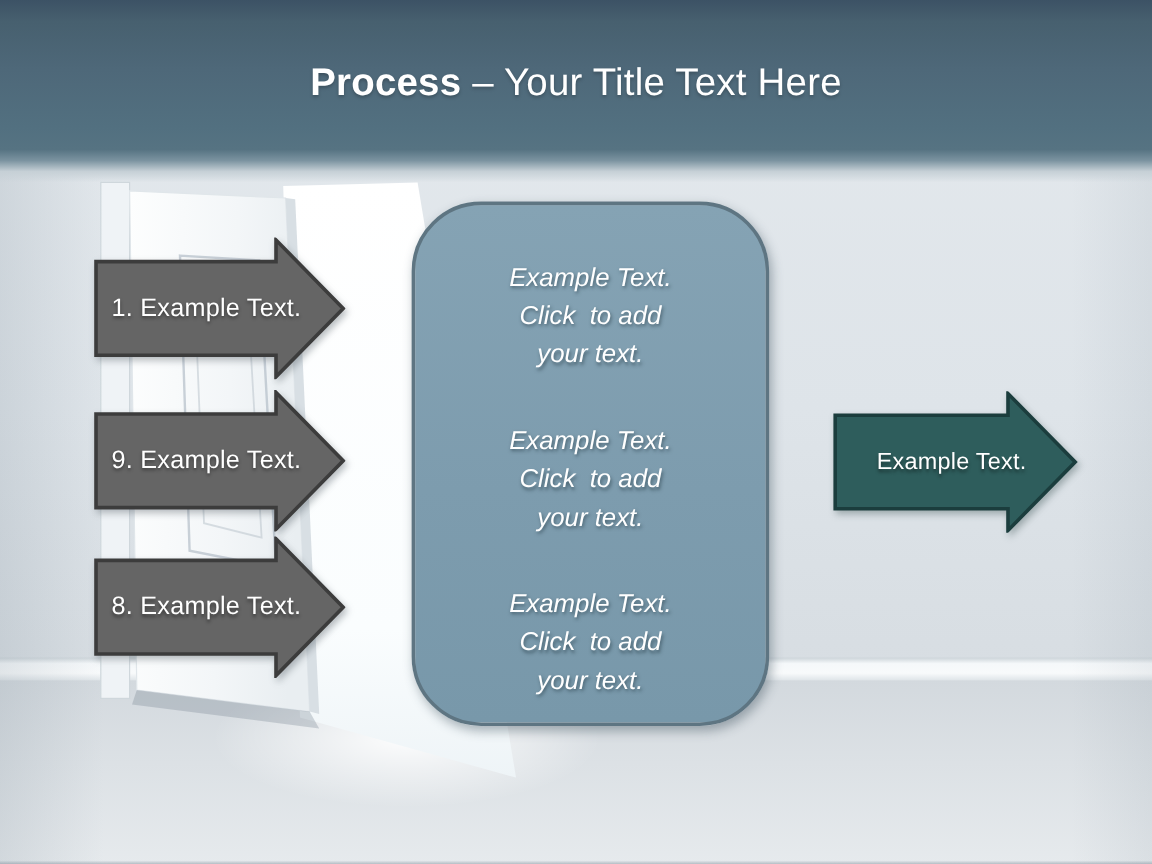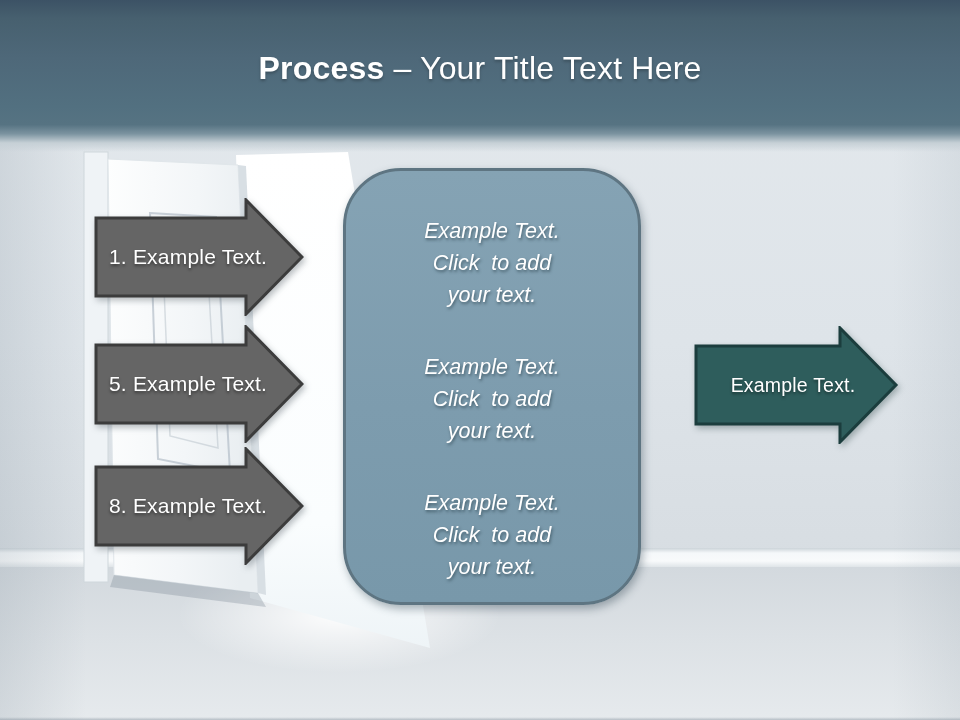--- a/index.html
+++ b/index.html
@@ -23,21 +23,21 @@
   .bottom-edge{position:absolute;left:0;right:0;bottom:0;height:3px;
     background:linear-gradient(180deg,rgba(120,135,148,0),rgba(120,135,148,.45));}
   
   .titlebar{position:absolute;left:0;top:0;width:100%;height:152px;
     background:linear-gradient(180deg,#3c5265 0%,#47606f 12%,#4e6879 38%,#527080 70%,#567382 82%,#7b93a0 88%,#c6d0d6 94%,rgba(223,228,233,0) 100%);}
   .title{position:absolute;left:0;top:50px;width:100%;text-align:center;
     font-size:32px;color:#ffffff;white-space:pre;letter-spacing:.2px;
     text-shadow:0 2px 3px rgba(0,0,0,.25);}
   .title .bold{font-weight:700;}
   
-  .step-arrow{position:absolute;left:94px;width:210px;height:118px;text-decoration:underline;}
+  .step-arrow{position:absolute;left:78px;width:210px;height:118px;text-decoration:underline;}
   .step-arrow svg{filter:drop-shadow(2px 3px 3px rgba(55,65,75,.35));}
   .step-arrow .arrow-label{
     position:absolute;left:12px;top:0;width:164px;height:100%;
     display:flex;align-items:center;justify-content:center;
     color:#fff;font-size:21px;letter-spacing:.2px;
     text-shadow:0 2px 3px rgba(0,0,0,.45);}
   .a1{top:198px;} .a2{top:325px;} .a3{top:447px;}
   
   .panel{position:absolute;left:343px;top:168px;width:298px;height:437px;
     box-sizing:border-box;border:3px solid #5e7582;border-radius:58px;
@@ -103,21 +103,21 @@
   <div class="step-arrow a1">
     <svg width="210" height="118" viewBox="0 0 210 118">
       <path d="M2,20 H152 V2 L208,59 L152,116 V98 H2 Z" fill="#656565" stroke="#3c3c3c" stroke-width="3"></path>
     </svg>
     <span class="arrow-label">1. Example Text.</span>
   </div>
   <div class="step-arrow a2">
     <svg width="210" height="118" viewBox="0 0 210 118">
       <path d="M2,20 H152 V2 L208,59 L152,116 V98 H2 Z" fill="#656565" stroke="#3c3c3c" stroke-width="3"></path>
     </svg>
-    <span class="arrow-label">5. Example Text.</span>
+    <span class="arrow-label">9. Example Text.</span>
   </div>
   <div class="step-arrow a3">
     <svg width="210" height="118" viewBox="0 0 210 118">
       <path d="M2,20 H152 V2 L208,59 L152,116 V98 H2 Z" fill="#656565" stroke="#3c3c3c" stroke-width="3"></path>
     </svg>
     <span class="arrow-label">8. Example Text.</span>
   </div>
 
   <div class="panel">
     <div class="panel-text">Example Text.

